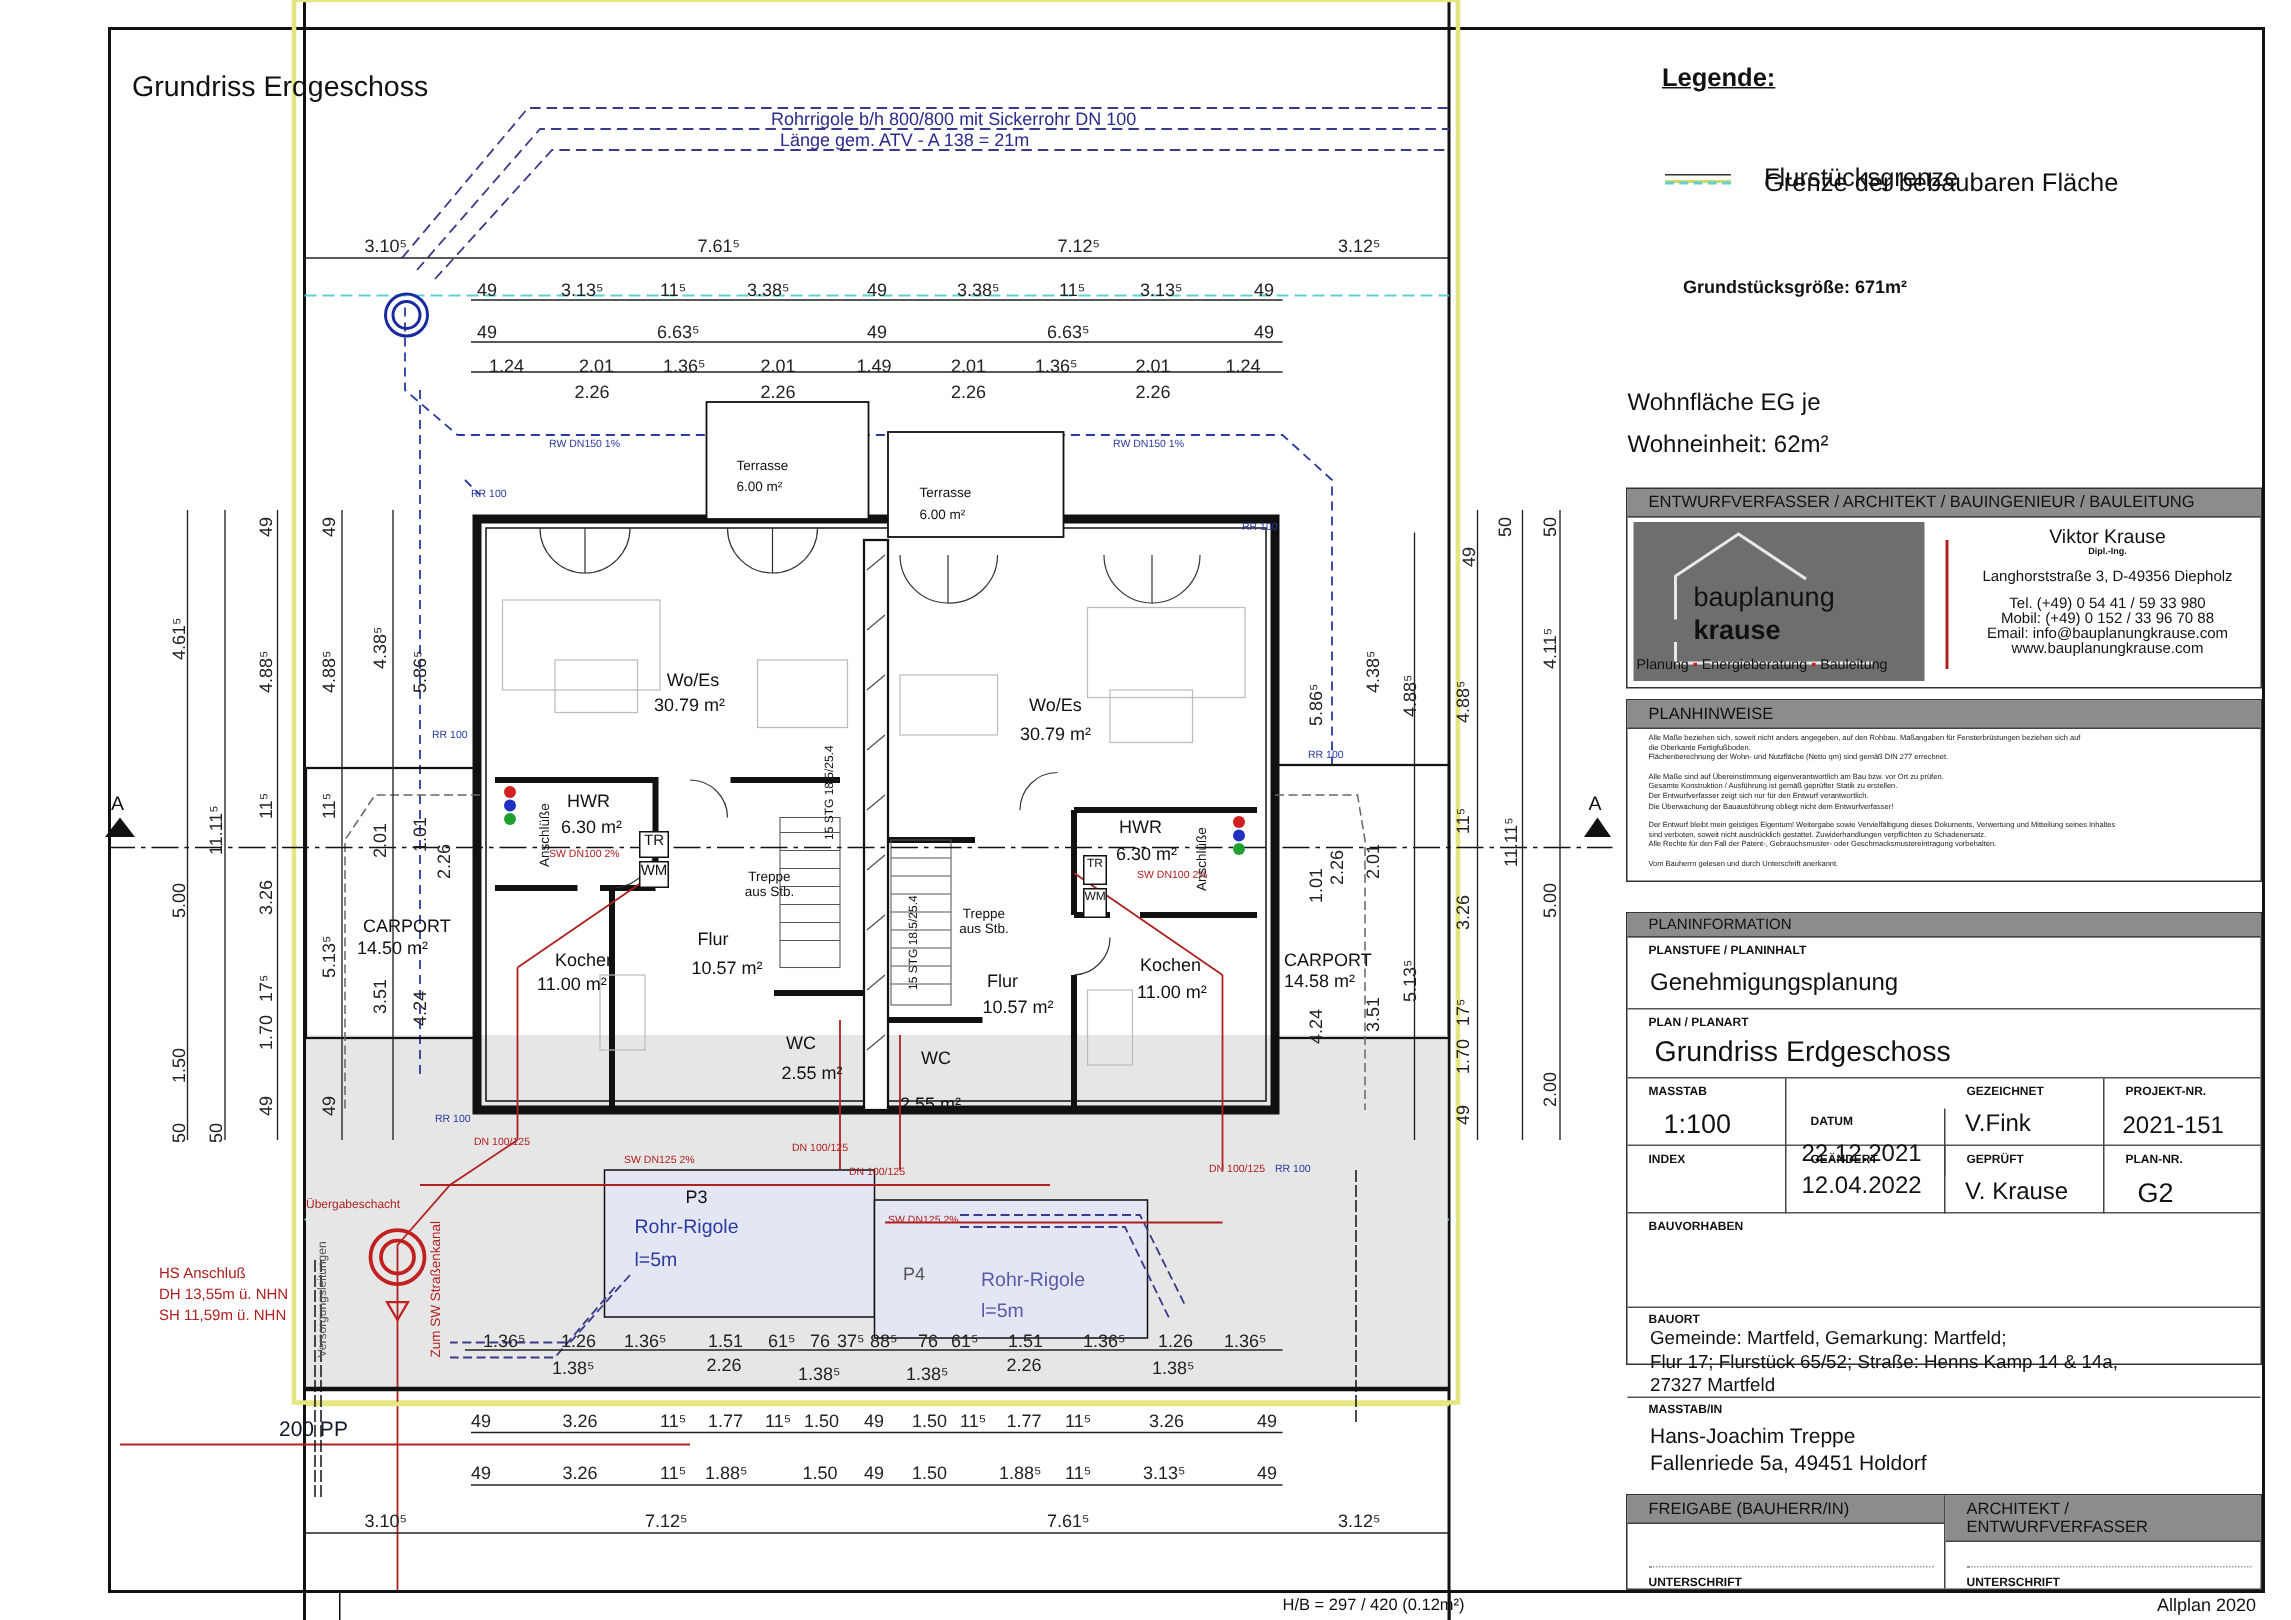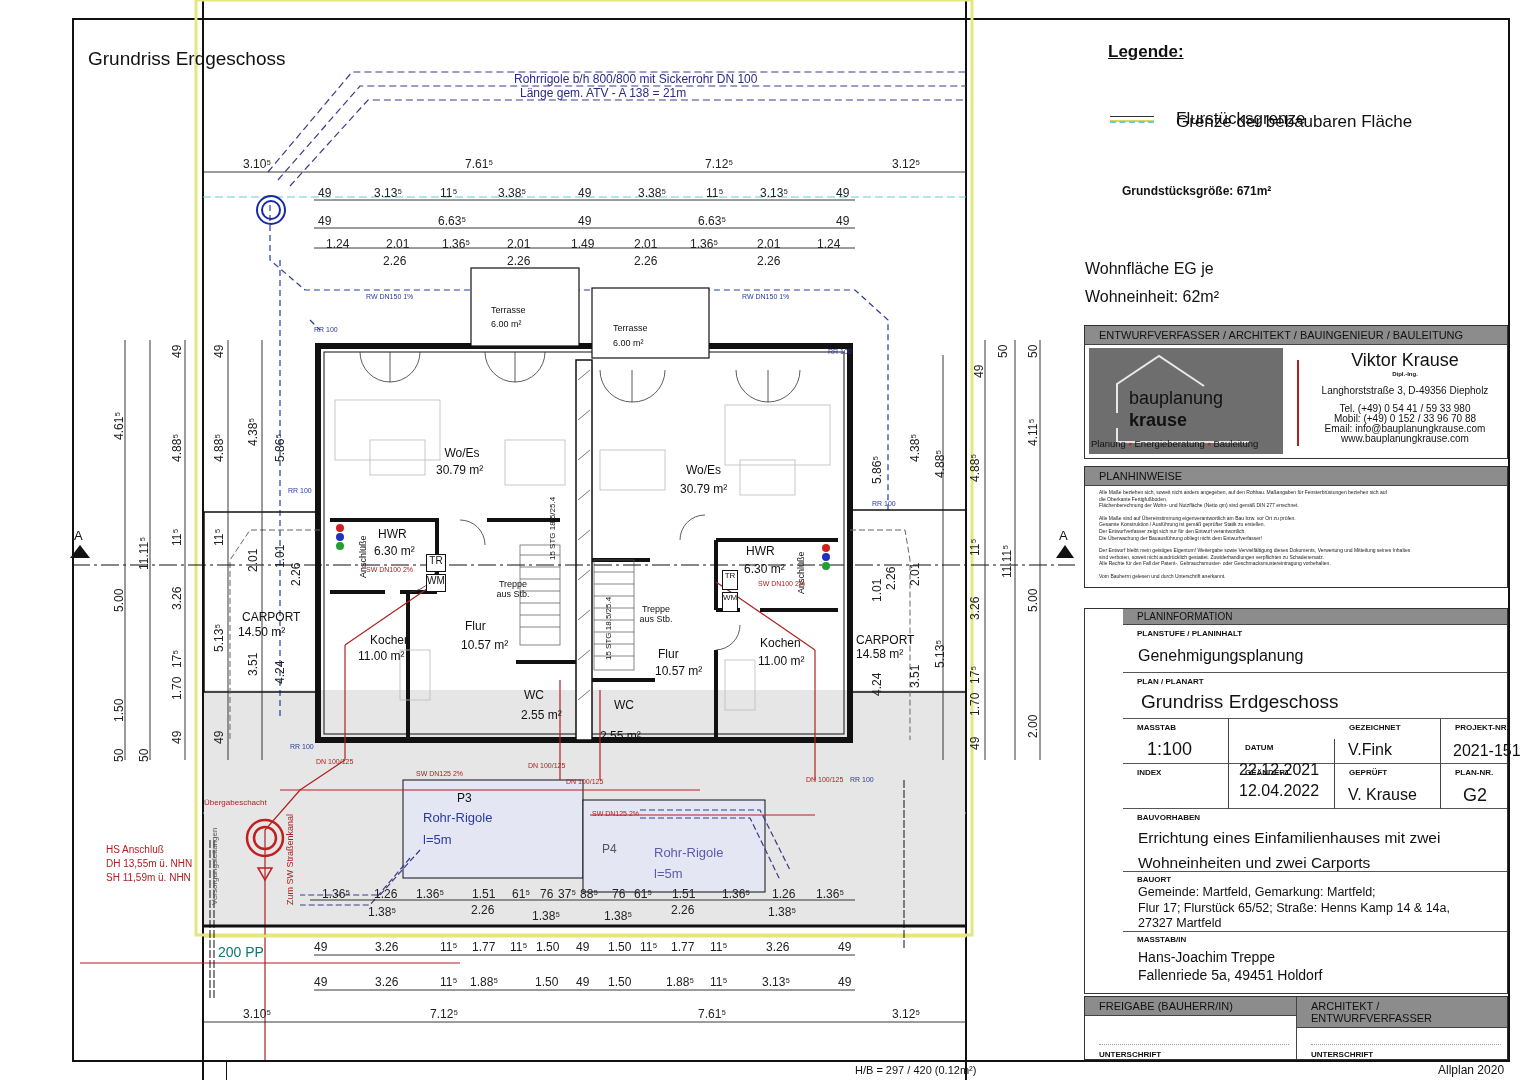--- a/index.html
+++ b/index.html
@@ -322,21 +322,21 @@
 <div class="abs" style="left:654px;top:866px;font-size:13px;color:#5a5aaa;">l=5m</div>
 
 <div class="abs" style="left:106px;top:843px;font-size:10px;color:#b02020;line-height:14px;">
   <div>HS Anschluß</div>
   <div>DH 13,55m ü. NHN</div>
   <div>SH 11,59m ü. NHN</div>
 </div>
 <div class="abs" style="left:204px;top:798px;font-size:8px;color:#b02020;">Übergabeschacht</div>
 <div class="abs" style="left:285px;top:905px;font-size:9px;color:#b02020;transform:rotate(-90deg);transform-origin:left top;">Zum SW Straßenkanal</div>
 <div class="abs" style="left:210px;top:905px;font-size:8px;color:#555;transform:rotate(-90deg);transform-origin:left top;">Versorgungsleitungen</div>
-<div class="abs" style="left:186px;top:944px;font-size:14px;color:#0f766e;margin-left:32px;">200 PP</div>
+<div class="abs" style="left:186px;top:944px;font-size:14px;color:#0f172a;">200 PP</div>
 
 <div class="abs" style="left:0;top:0;font-size:12px;color:#222;">
   <span class="abs" style="left:322px;top:887px;">1.36⁵</span>
   <span class="abs" style="left:374px;top:887px;">1.26</span>
   <span class="abs" style="left:416px;top:887px;">1.36⁵</span>
   <span class="abs" style="left:472px;top:887px;">1.51</span>
   <span class="abs" style="left:512px;top:887px;">61⁵</span>
   <span class="abs" style="left:540px;top:887px;">76</span>
   <span class="abs" style="left:558px;top:887px;">37⁵</span>
   <span class="abs" style="left:580px;top:887px;">88⁵</span>
@@ -466,21 +466,21 @@
       <line x1="28" y1="80" x2="28" y2="94" stroke="#e8e8e8" stroke-width="2"></line>
     </svg>
     <div class="abs" style="left:40px;top:40px;font-size:18px;color:#111;">bauplanung</div>
     <div class="abs" style="left:40px;top:62px;font-size:18px;font-weight:bold;color:#111;">krause</div>
     <div class="abs" style="left:2px;top:90px;font-size:9.5px;color:#111;white-space:nowrap;">
       <span>Planung</span><span style="color:#c02020;"> ▪ </span><span>Energieberatung</span><span style="color:#c02020;"> ▪ </span><span>Bauleitung</span>
     </div>
   </div>
   <div class="abs" style="left:212px;top:34px;width:2px;height:86px;background:#b02020;"></div>
   <div class="abs" style="left:220px;top:24px;width:200px;text-align:center;">
-    <div style="font-size:18px;">Viktor Krause</div>
+    <div style="font-size:13px;">Viktor Krause</div>
     <div style="font-size:6px;font-weight:bold;">Dipl.-Ing.</div>
     <div style="font-size:10px;margin-top:8px;">Langhorststraße 3, D-49356 Diepholz</div>
     <div style="font-size:10px;margin-top:8px;line-height:10px;">Tel. (+49) 0 54 41 / 59 33 980</div>
     <div style="font-size:10px;line-height:10px;">Mobil: (+49) 0 152 / 33 96 70 88</div>
     <div style="font-size:10px;line-height:10px;"><span>Email: info@bauplanungkrause.com</span></div>
     <div style="font-size:10px;line-height:10px;"><span>www.bauplanungkrause.com</span></div>
   </div>
 </div>
 
 <div class="tb" style="top:466px;height:122px;">
@@ -496,21 +496,21 @@
     <div>Die Überwachung der Bauausführung obliegt nicht dem Entwurfverfasser!</div>
     <div style="height:6px;"></div>
     <div>Der Entwurf bleibt mein geistiges Eigentum! Weitergabe sowie Vervielfältigung dieses Dokuments, Verwertung und Mitteilung seines Inhaltes</div>
     <div>sind verboten, soweit nicht ausdrücklich gestattet. Zuwiderhandlungen verpflichten zu Schadenersatz.</div>
     <div>Alle Rechte für den Fall der Patent-, Gebrauchsmuster- oder Geschmacksmustereintragung vorbehalten.</div>
     <div style="height:6px;"></div>
     <div>Vom Bauherrn gelesen und durch Unterschrift anerkannt.</div>
   </div>
 </div>
 
-<div class="tb" style="top:608px;height:386px;padding-left:38px;">
+<div class="tb" style="top:608px;height:302px;">
   <div class="tb-head" style="font-size:10px;padding:2px 14px;">PLANINFORMATION</div>
   <div style="position:relative;height:48px;border-bottom:1px solid #555;">
     <div class="abs tb-label" style="left:14px;top:4px;">PLANSTUFE / PLANINHALT</div>
     <div class="abs big" style="left:15px;top:22px;font-size:16px;">Genehmigungsplanung</div>
   </div>
   <div style="position:relative;height:46px;border-bottom:1px solid #555;">
     <div class="abs tb-label" style="left:14px;top:4px;">PLAN / PLANART</div>
     <div class="abs" style="left:18px;top:18px;font-size:19px;">Grundriss Erdgeschoss</div>
   </div>
   <div style="position:relative;height:45px;border-bottom:1px solid #555;">
@@ -544,24 +544,20 @@
       <div class="abs tb-label" style="left:14px;top:4px;">GEPRÜFT</div>
       <div class="abs" style="left:13px;top:22px;font-size:16px;">V. Krause</div>
     </div>
     <div class="abs" style="left:318px;top:0;width:106px;height:45px;">
       <div class="abs tb-label" style="left:14px;top:4px;">PLAN-NR.</div>
       <div class="abs" style="left:22px;top:21px;font-size:18px;">G2</div>
     </div>
   </div>
   <div style="position:relative;height:63px;border-bottom:1px solid #555;">
     <div class="abs tb-label" style="left:14px;top:4px;">BAUVORHABEN</div>
-    <div class="abs" style="left:15px;top:16px;font-size:15.5px;line-height:25px;">
-      <div>Errichtung eines Einfamilienhauses mit zwei</div>
-      <div>Wohneinheiten und zwei Carports</div>
-    </div>
   </div>
   <div style="position:relative;height:60px;border-bottom:1px solid #555;">
     <div class="abs tb-label" style="left:14px;top:3px;">BAUORT</div>
     <div class="abs" style="left:15px;top:13px;font-size:12.5px;line-height:15.5px;">
       <div>Gemeinde: Martfeld, Gemarkung: Martfeld;</div>
       <div>Flur 17; Flurstück 65/52; Straße: Henns Kamp 14 &amp; 14a,</div>
       <div>27327 Martfeld</div>
     </div>
   </div>
   <div style="position:relative;height:55px;">

